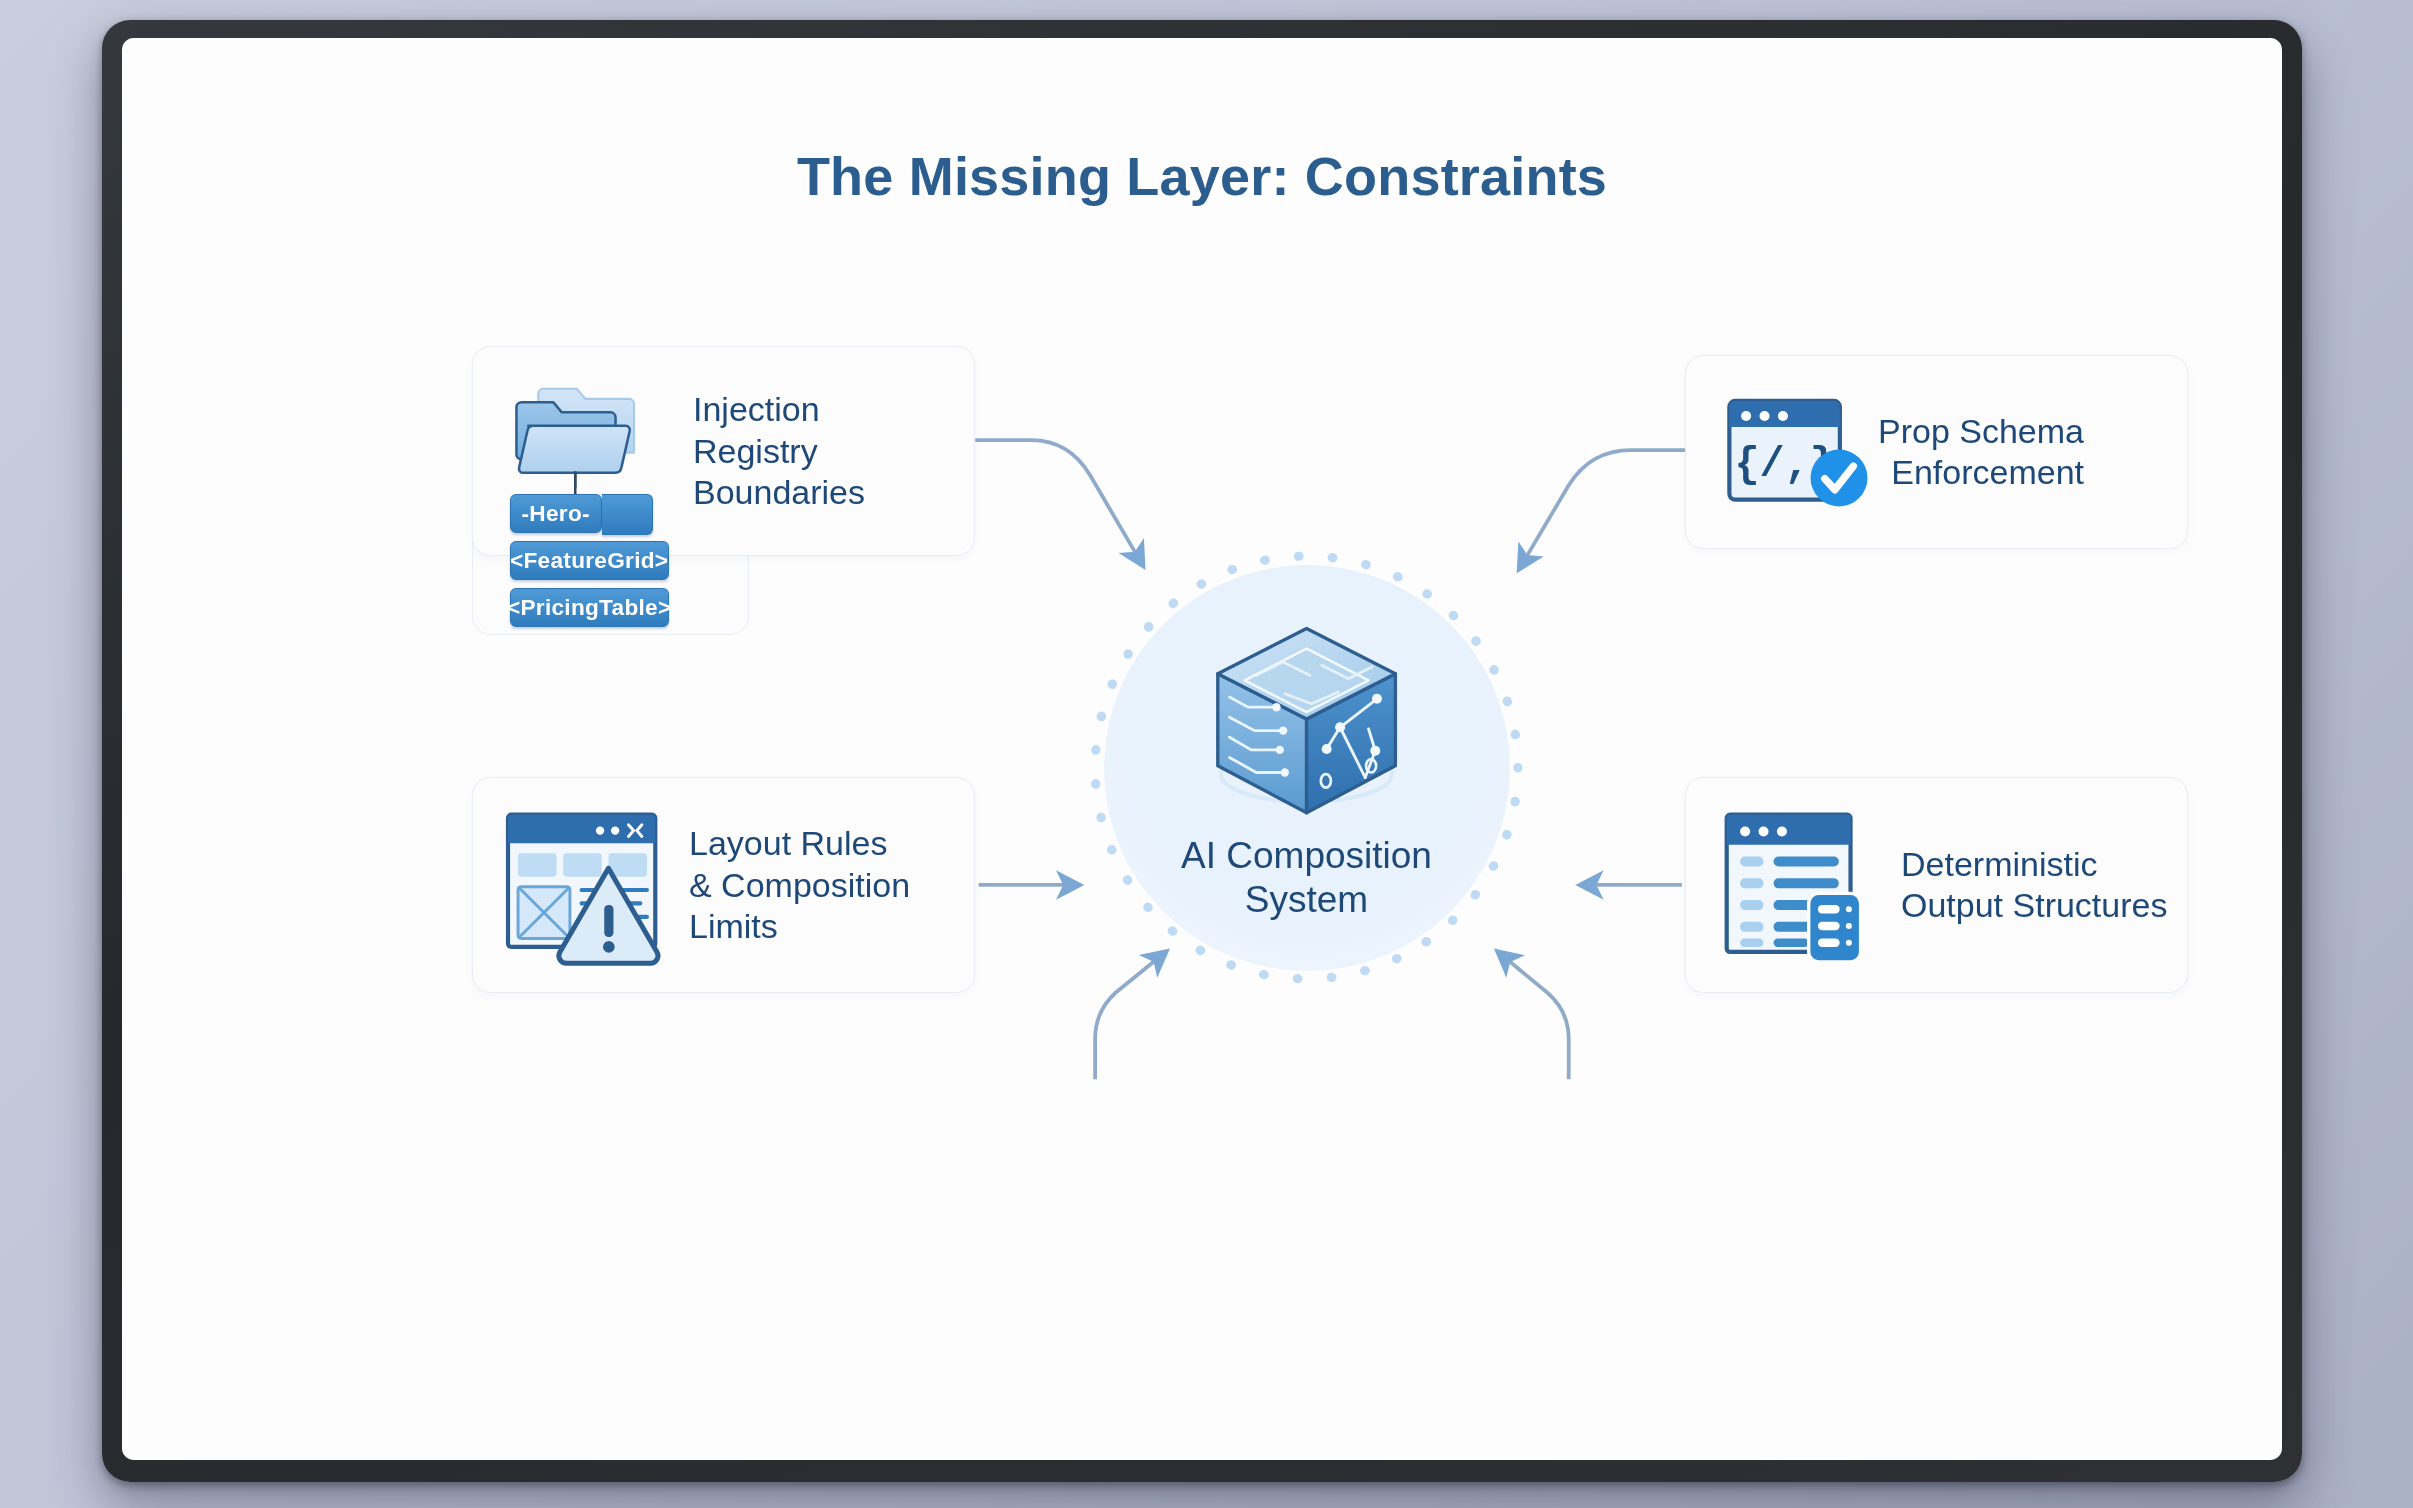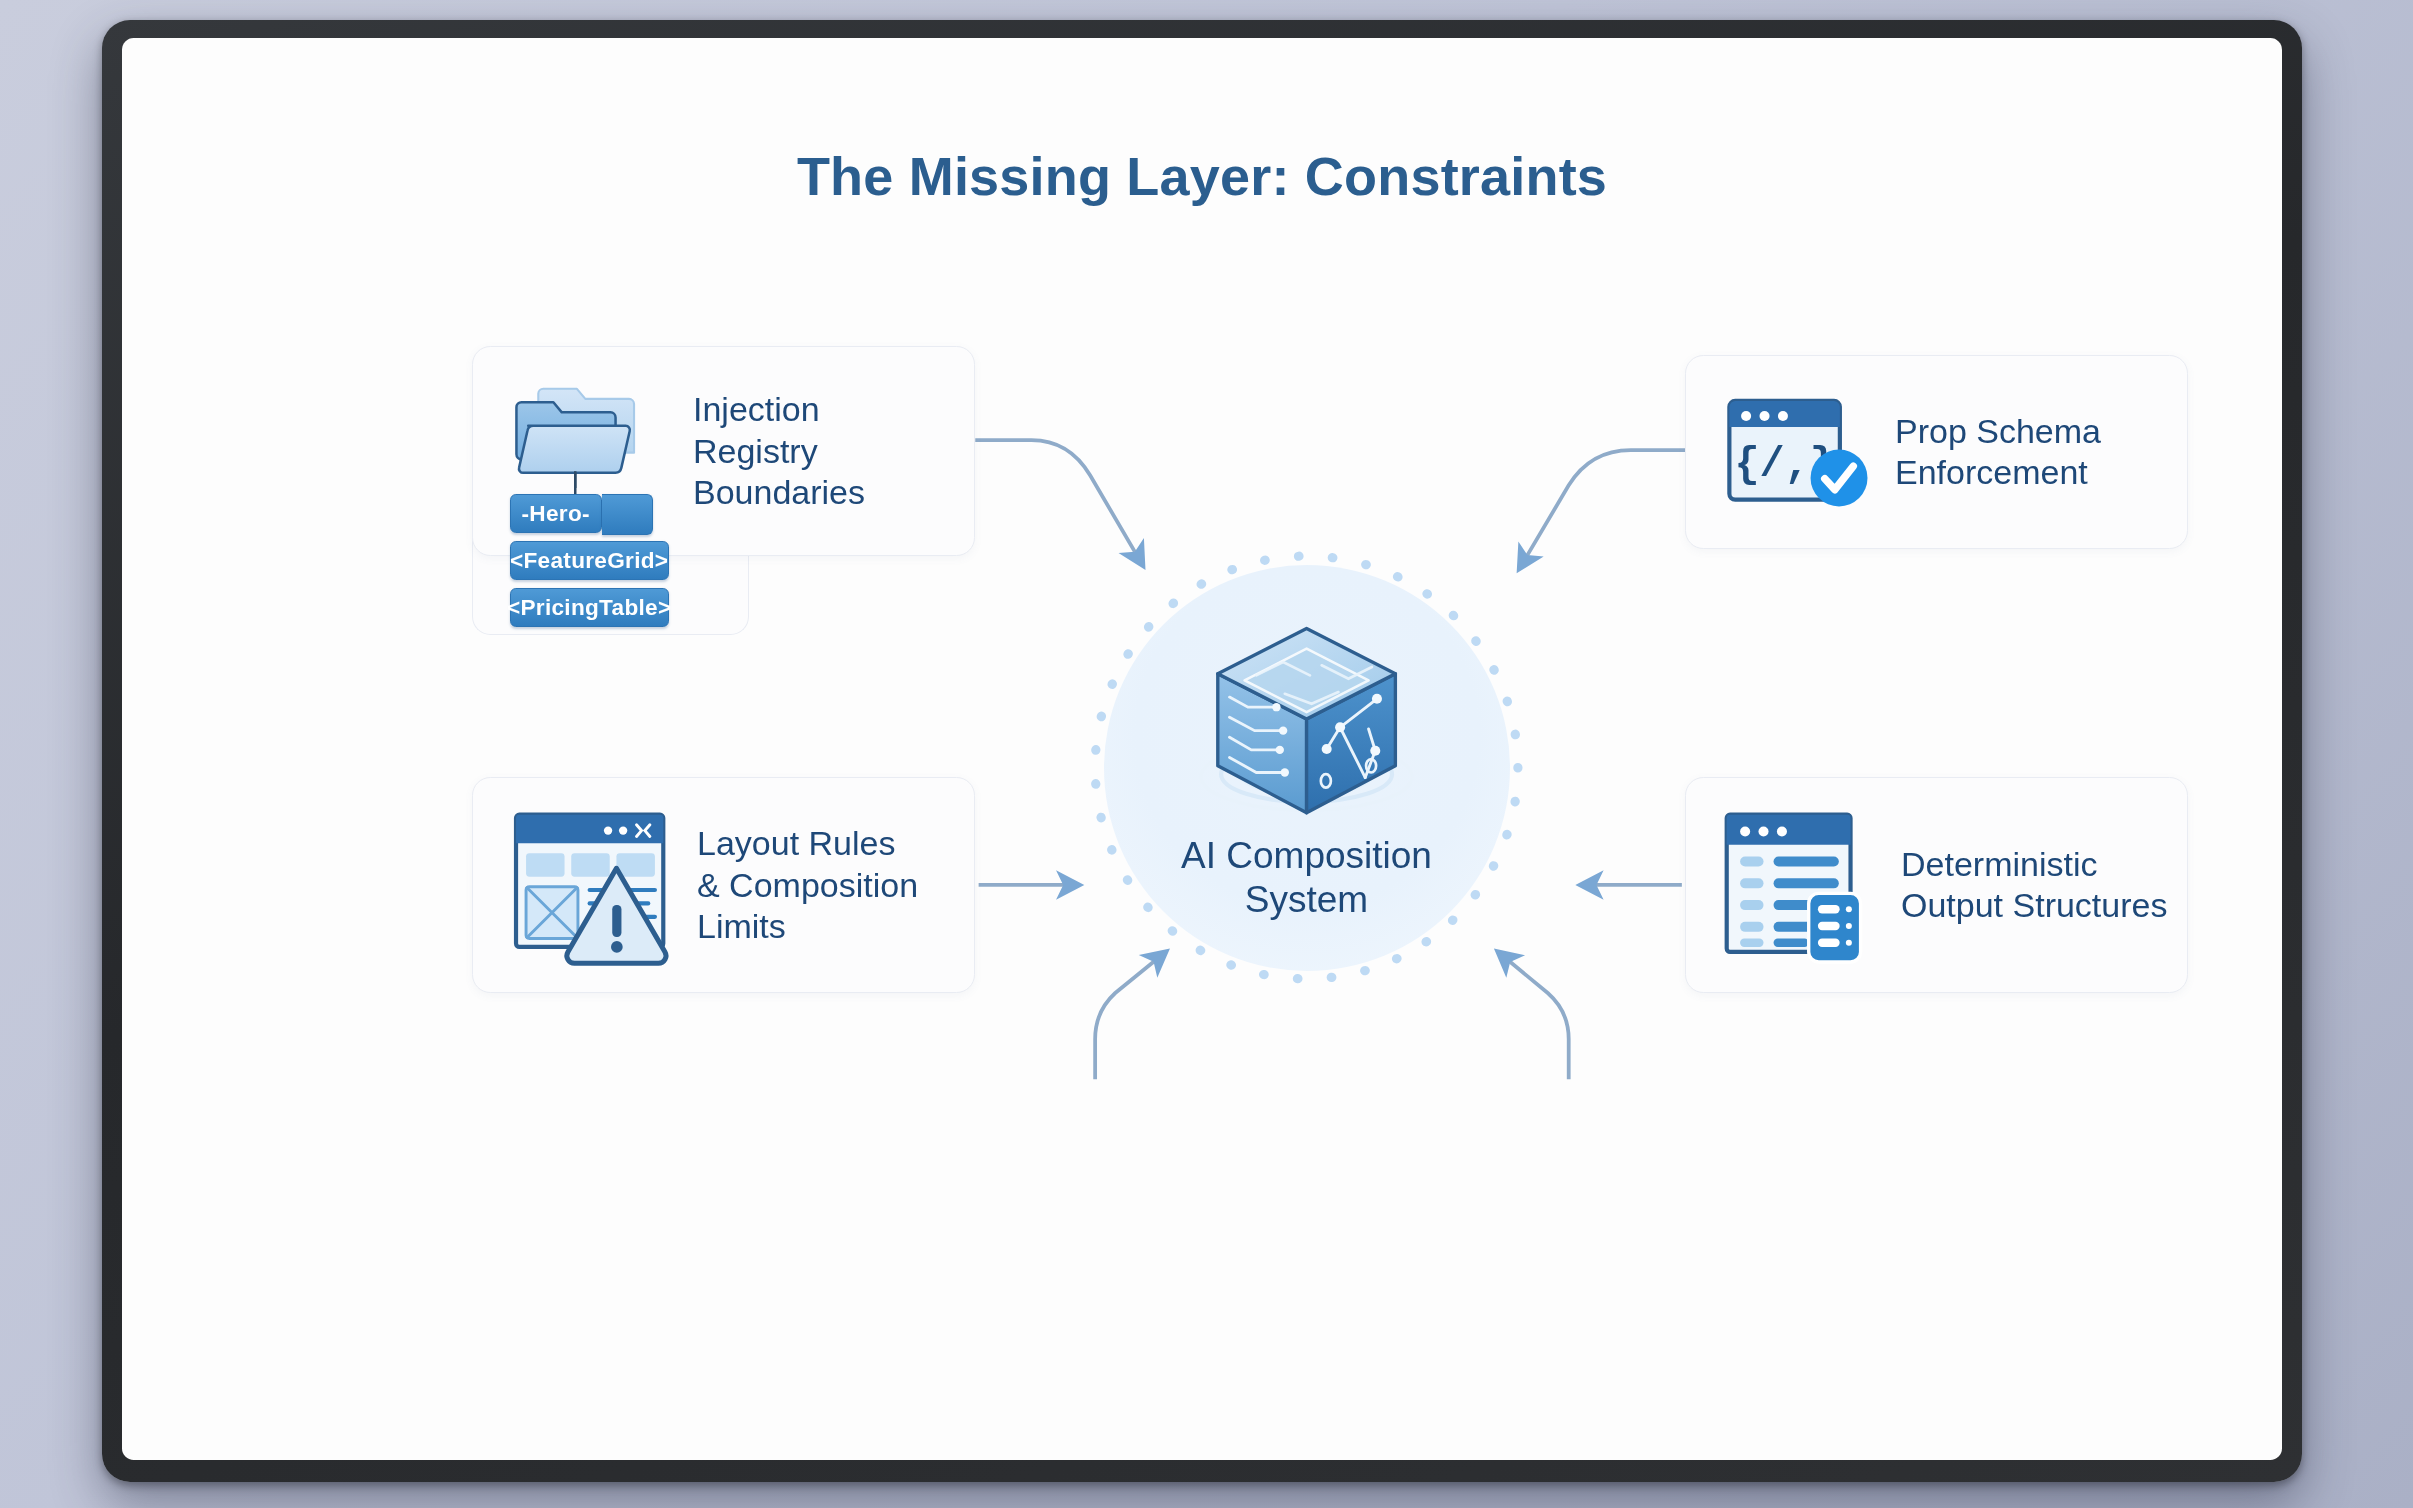--- a/index.html
+++ b/index.html
@@ -174,29 +174,29 @@
   }
 
   
   #card-prop {
     left: 1563px;
     top: 317px;
     width: 503px;
     height: 194px;
     padding-left: 35px;
   }
-  #card-prop .card-label { margin-left: 25px; }
+  #card-prop .card-label { margin-left: 8px; text-align: right; }
 
   
   #card-layout {
     left: 350px;
     top: 739px;
     width: 503px;
     height: 216px;
-    padding-left: 36px;
+    padding-left: 28px;
   }
   #card-layout .card-label { margin-left: 20px; }
 
   
   #card-determ {
     left: 1563px;
     top: 739px;
     width: 503px;
     height: 216px;
     padding-left: 34px;

